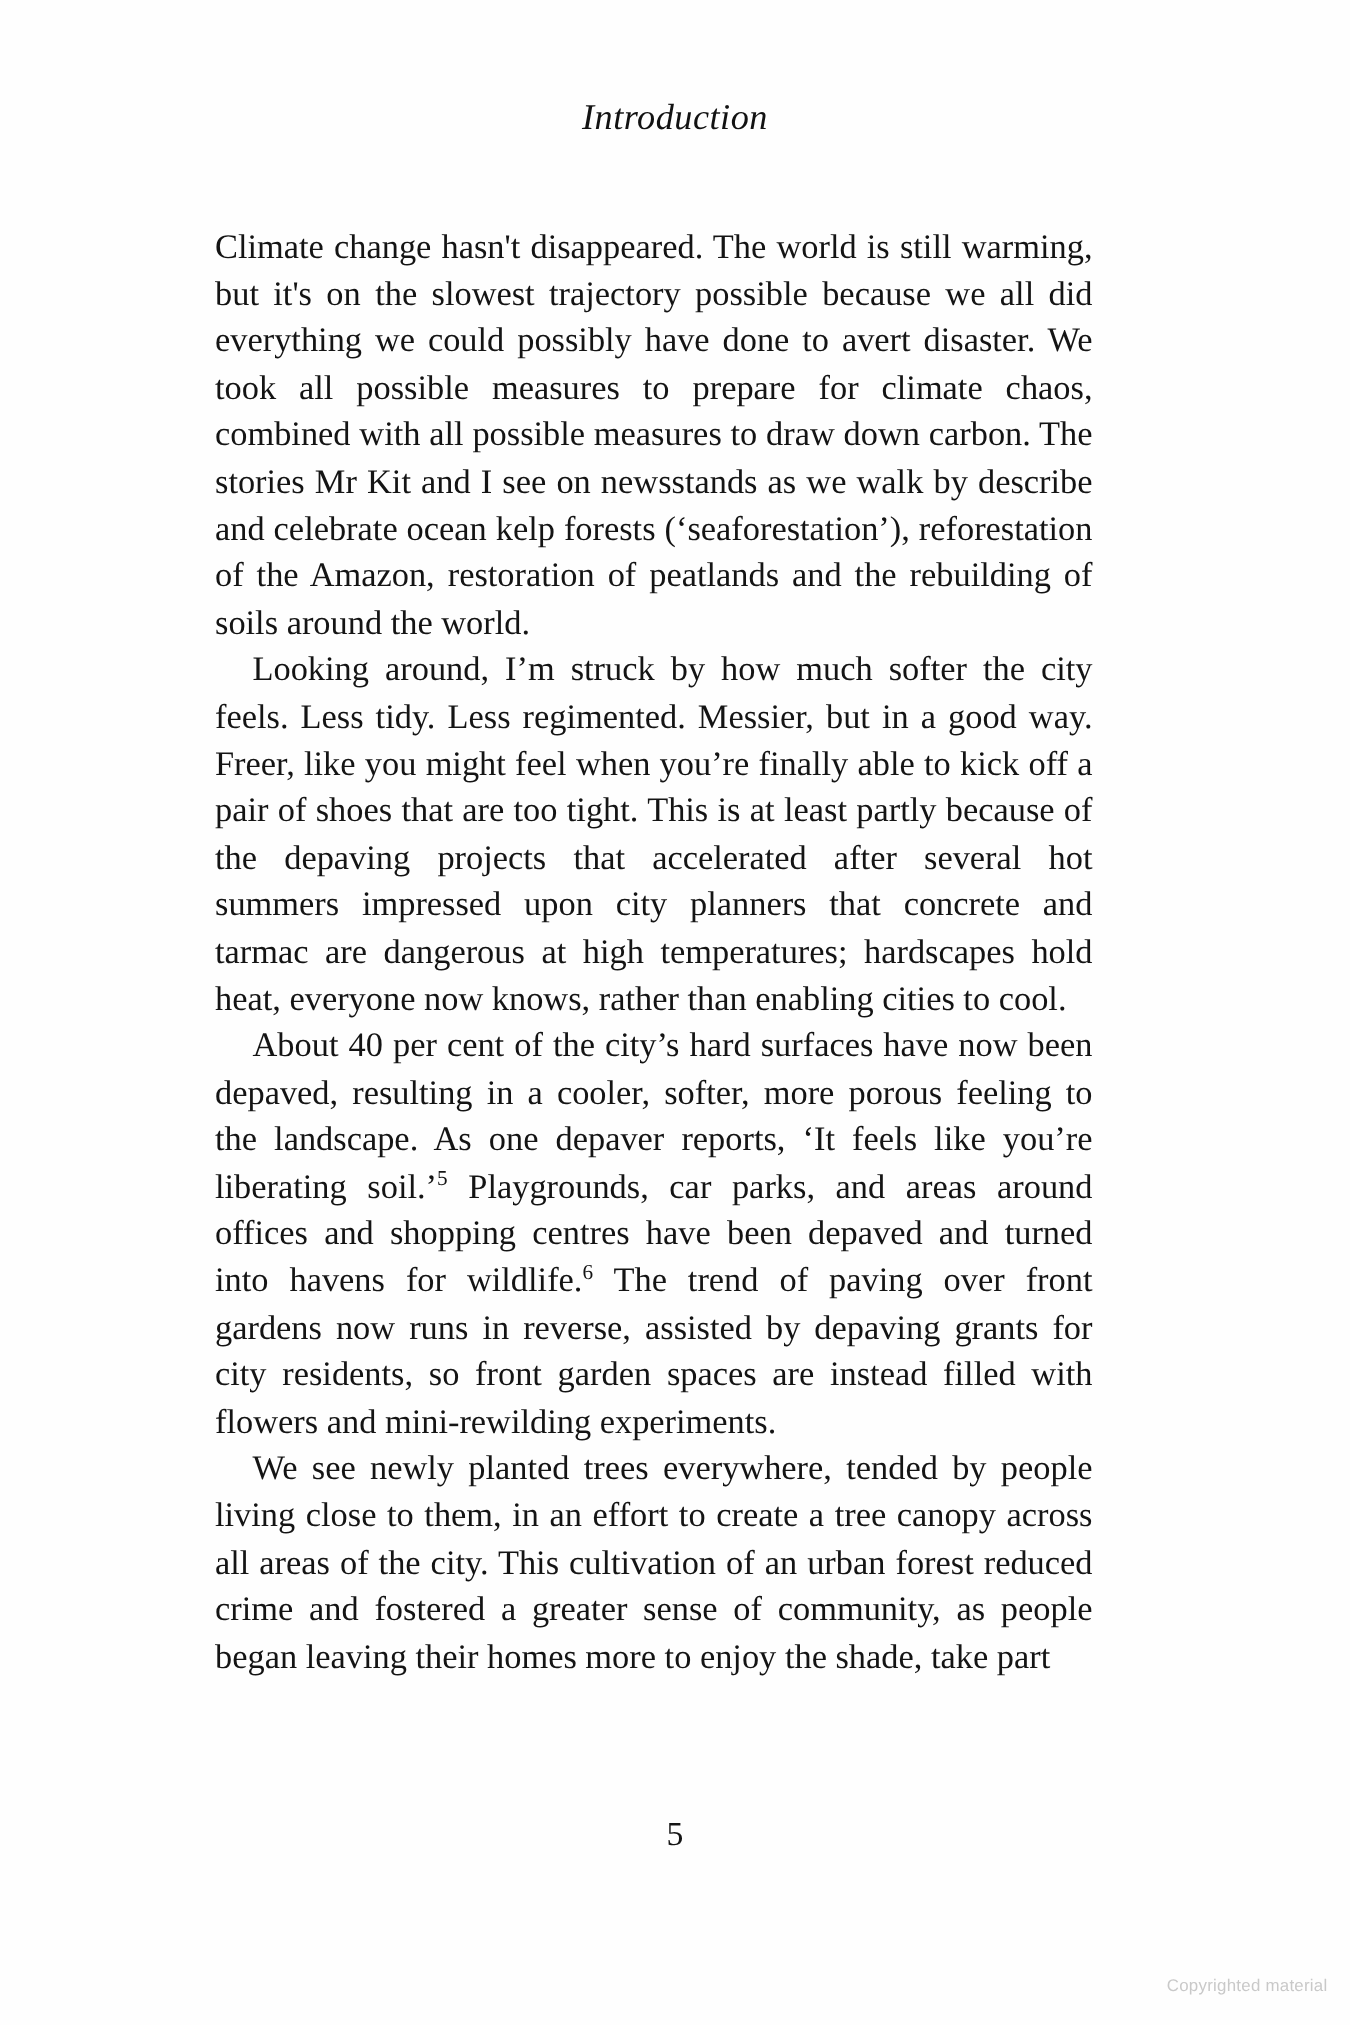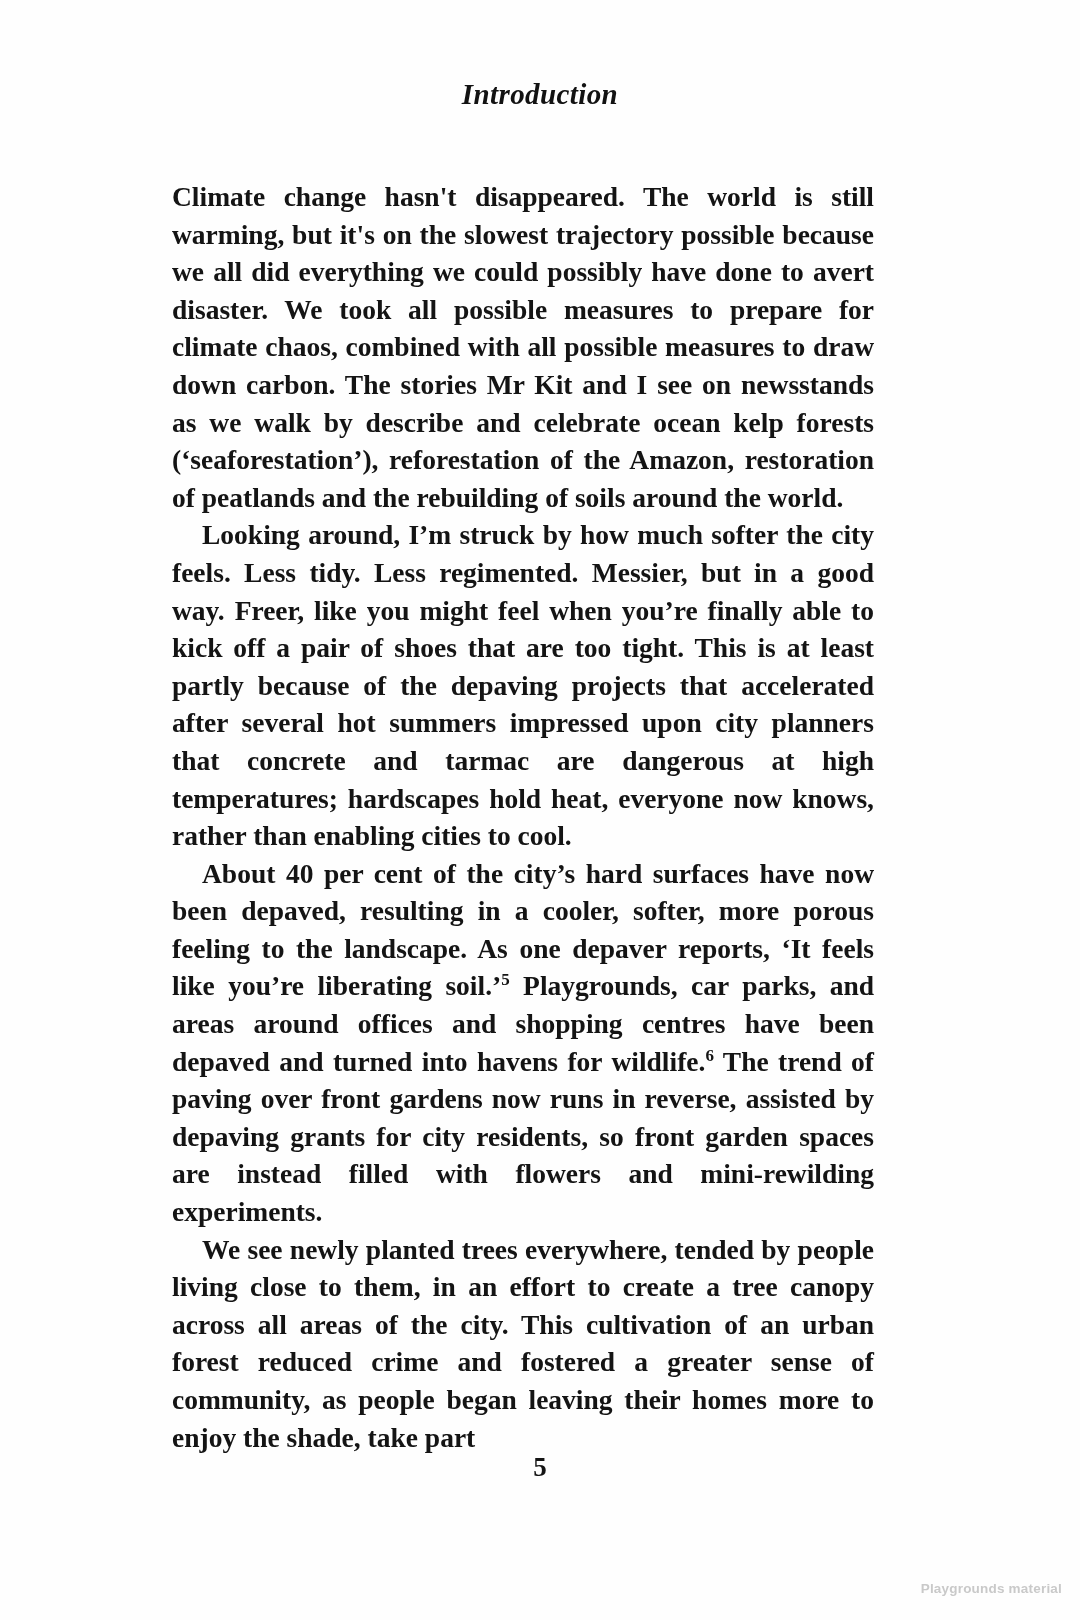--- a/index.html
+++ b/index.html
@@ -12,21 +12,20 @@
     height: 1620px;
     position: relative;
     font-family: "Liberation Serif", serif;
     color: #1a1a1a;
     overflow: hidden;
   }
   .page {
     position: absolute;
     inset: 0;
     background: #fefefe;
-    font-weight: bold;
   }
   .running-head {
     position: absolute;
     top: 78px;
     left: 0;
     right: 0;
     text-align: center;
     font-style: italic;
     font-size: 29px;
     letter-spacing: 0.4px;
@@ -91,15 +90,15 @@
     <p class="para">
       <span>About 40 per cent of the city’s hard surfaces have now been depaved, resulting in a cooler, softer, more porous feeling to the landscape. As one depaver reports, ‘It feels like you’re liberating soil.’</span><sup class="note">5</sup><span> Playgrounds, car parks, and areas around offices and shopping centres have been depaved and turned into havens for wildlife.</span><sup class="note">6</sup><span> The trend of paving over front gardens now runs in reverse, assisted by depaving grants for city residents, so front garden spaces are instead filled with flowers and mini-rewilding experiments.</span>
     </p>
 
     <p class="para">We see newly planted trees everywhere, tended by people living close to them, in an effort to create a tree canopy across all areas of the city. This cultivation of an urban forest reduced crime and fostered a greater sense of community, as people began leaving their homes more to enjoy the shade, take part</p>
 
   </div>
 
   <div class="folio">5</div>
 
-  <div class="copyright-mark">Playgrounds material</div>
+  <div class="copyright-mark">Copyrighted material</div>
 
 </div>
 
 </body></html>

